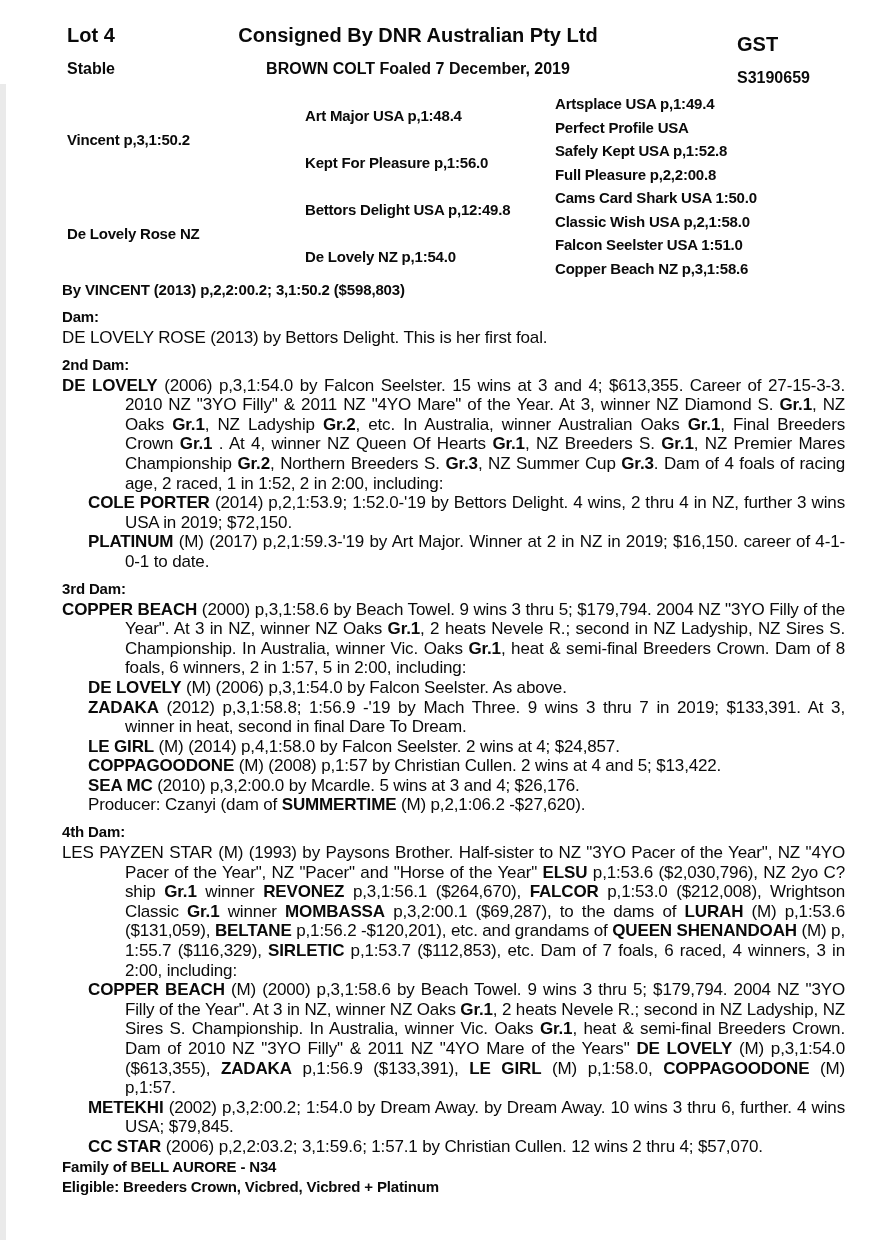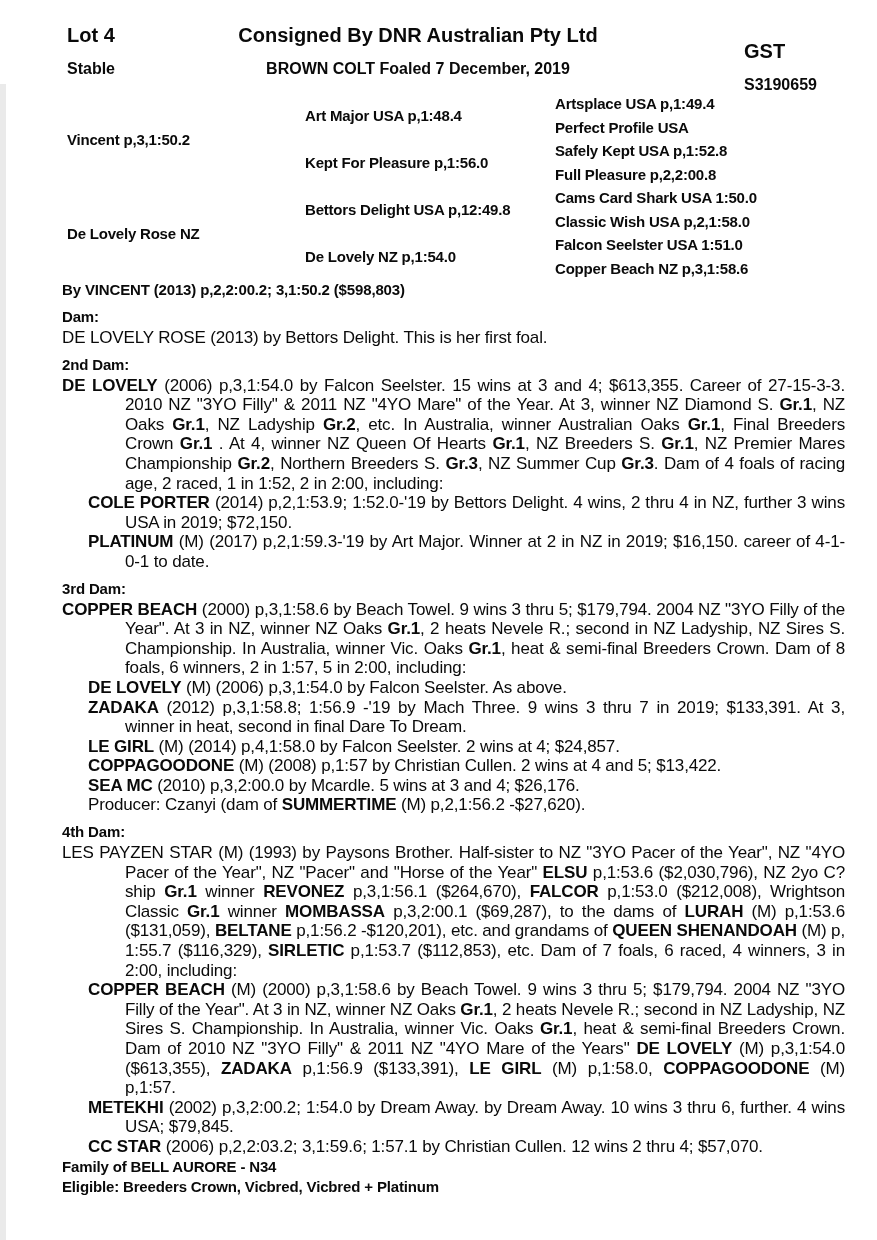--- a/index.html
+++ b/index.html
@@ -14,21 +14,21 @@
   .scan-edge {
     position:absolute; left:0; top:84px; width:6px; bottom:0;
     background:#eaeaea;
   }
   
   .h-row { position:absolute; left:0; right:0; height:26px; }
   .h-row1 { top:24px; }
   .h-row2 { top:60px; }
   .h-left  { position:absolute; left:67px; top:0; white-space:nowrap; }
   .h-center{ position:absolute; left:0; width:836px; top:0; text-align:center; white-space:nowrap; }
-  .h-right { position:absolute; left:737px; top:16px; white-space:nowrap;margin-left:7px; }
+  .h-right { position:absolute; left:737px; top:9px; white-space:nowrap; }
   .h-row1 .h-left, .h-row1 .h-center, .h-row1 .h-right { font-size:20px; font-weight:bold; }
   .h-row2 .h-left, .h-row2 .h-center, .h-row2 .h-right { font-size:16px; font-weight:bold; }
   
   .pedigree {
     position:absolute; top:92px; left:67px; right:16px;
     display:grid;
     grid-template-columns:238px 250px auto;
     grid-template-rows:repeat(8, 23.5px);
   }
   .ped-cell {
@@ -100,21 +100,21 @@
         <p class="para i1"><b>PLATINUM</b><span> (M) (2017) p,2,1:59.3-'19 by Art Major. Winner at 2 in NZ in 2019; $16,150. career of 4-1-0-1 to date.</span></p>
       </section>
       <section>
         <div class="sec-heading">3rd Dam:</div>
         <p class="para i0"><b>COPPER BEACH</b><span> (2000) p,3,1:58.6 by Beach Towel. 9 wins 3 thru 5; $179,794. 2004 NZ "3YO Filly of the Year". At 3 in NZ, winner NZ Oaks </span><b>Gr.1</b><span>, 2 heats Nevele R.; second in NZ Ladyship, NZ Sires S. Championship. In Australia, winner Vic. Oaks </span><b>Gr.1</b><span>, heat &amp; semi-final Breeders Crown. Dam of 8 foals, 6 winners, 2 in 1:57, 5 in 2:00, including:</span></p>
         <p class="para i1"><b>DE LOVELY</b><span> (M) (2006) p,3,1:54.0 by Falcon Seelster. As above.</span></p>
         <p class="para i1"><b>ZADAKA</b><span> (2012) p,3,1:58.8; 1:56.9 -'19 by Mach Three. 9 wins 3 thru 7 in 2019; $133,391. At 3, winner in heat, second in final Dare To Dream.</span></p>
         <p class="para i1"><b>LE GIRL</b><span> (M) (2014) p,4,1:58.0 by Falcon Seelster. 2 wins at 4; $24,857.</span></p>
         <p class="para i1"><b>COPPAGOODONE</b><span> (M) (2008) p,1:57 by Christian Cullen. 2 wins at 4 and 5; $13,422.</span></p>
         <p class="para i1"><b>SEA MC</b><span> (2010) p,3,2:00.0 by Mcardle. 5 wins at 3 and 4; $26,176.</span></p>
-        <p class="para i1"><span>Producer: Czanyi (dam of </span><b>SUMMERTIME</b><span> (M) p,2,1:56.2 -$27,620).</span></p>
+        <p class="para i1"><span>Producer: Czanyi (dam of </span><b>SUMMERTIME</b><span> (M) p,2,1:06.2 -$27,620).</span></p>
       </section>
       <section>
         <div class="sec-heading">4th Dam:</div>
         <p class="para i0"><span>LES PAYZEN STAR (M) (1993) by Paysons Brother. Half-sister to NZ "3YO Pacer of the Year", NZ "4YO Pacer of the Year", NZ "Pacer" and "Horse of the Year" </span><b>ELSU</b><span> p,1:53.6 ($2,030,796), NZ 2yo C?ship </span><b>Gr.1</b><span> winner </span><b>REVONEZ</b><span> p,3,1:56.1 ($264,670), </span><b>FALCOR</b><span> p,1:53.0 ($212,008), Wrightson Classic </span><b>Gr.1</b><span> winner </span><b>MOMBASSA</b><span> p,3,2:00.1 ($69,287), to the dams of </span><b>LURAH</b><span> (M) p,1:53.6 ($131,059), </span><b>BELTANE</b><span> p,1:56.2 -$120,201), etc. and grandams of </span><b>QUEEN SHENANDOAH</b><span> (M) p, 1:55.7 ($116,329), </span><b>SIRLETIC</b><span> p,1:53.7 ($112,853), etc. Dam of 7 foals, 6 raced, 4 winners, 3 in 2:00, including:</span></p>
         <p class="para i1"><b>COPPER BEACH</b><span> (M) (2000) p,3,1:58.6 by Beach Towel. 9 wins 3 thru 5; $179,794. 2004 NZ "3YO Filly of the Year". At 3 in NZ, winner NZ Oaks </span><b>Gr.1</b><span>, 2 heats Nevele R.; second in NZ Ladyship, NZ Sires S. Championship. In Australia, winner Vic. Oaks </span><b>Gr.1</b><span>, heat &amp; semi-final Breeders Crown. Dam of 2010 NZ "3YO Filly" &amp; 2011 NZ "4YO Mare of the Years" </span><b>DE LOVELY</b><span> (M) p,3,1:54.0 ($613,355), </span><b>ZADAKA</b><span> p,1:56.9 ($133,391), </span><b>LE GIRL</b><span> (M) p,1:58.0, </span><b>COPPAGOODONE</b><span> (M) p,1:57.</span></p>
         <p class="para i1"><b>METEKHI</b><span> (2002) p,3,2:00.2; 1:54.0 by Dream Away. by Dream Away. 10 wins 3 thru 6, further. 4 wins USA; $79,845.</span></p>
         <p class="para i1"><b>CC STAR</b><span> (2006) p,2,2:03.2; 3,1:59.6; 1:57.1 by Christian Cullen. 12 wins 2 thru 4; $57,070.</span></p>
       </section>
     </div>
   <p class="foot-line">Family of BELL AURORE - N34</p>

